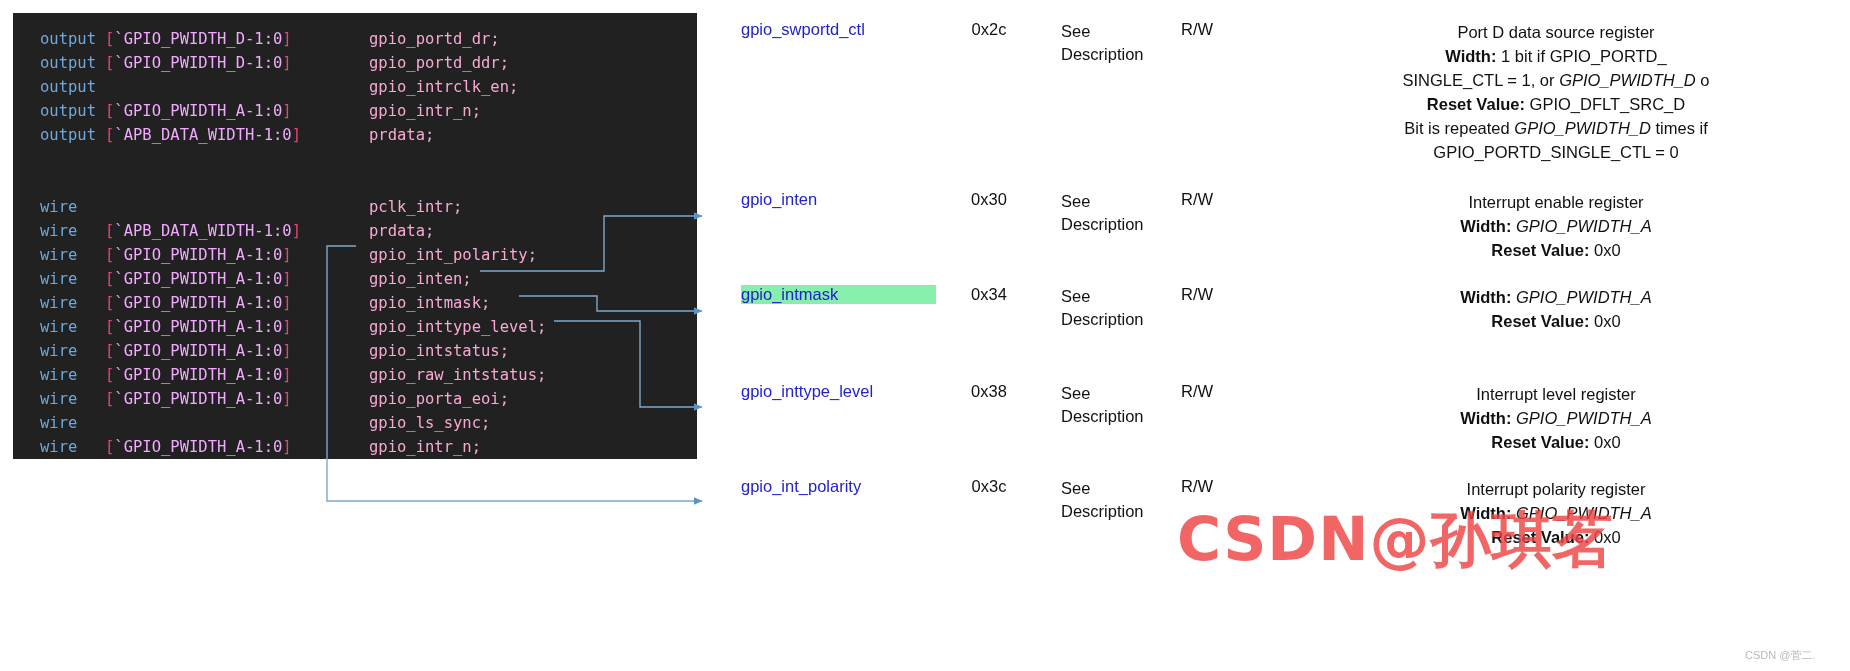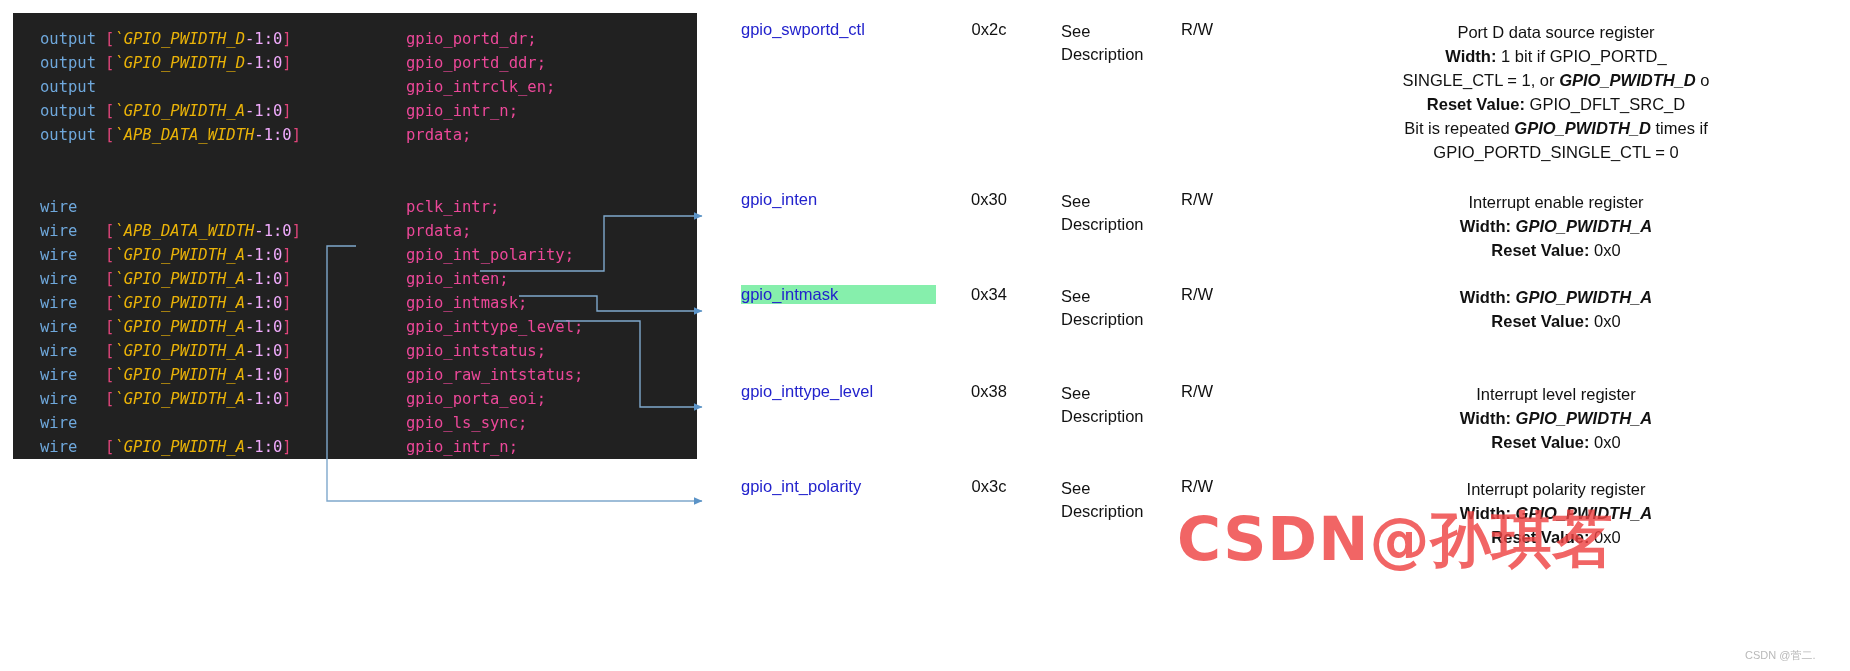--- a/index.html
+++ b/index.html
@@ -25,23 +25,23 @@
     left:0;top:14px;
     width:684px;
     font-family:"DejaVu Sans Mono","Liberation Mono",monospace;
     font-size:15.5px;
     line-height:24px;
     white-space:pre;
   }
   .cl{height:24px;display:block;position:relative;padding-left:25px;}
   .cl .kw{position:absolute;left:27px;color:#6fa8dc;}
   .cl .rng{position:absolute;left:92px;}
-  .cl .sig{position:absolute;left:356px;color:#ec4899;margin-left:37px;}
+  .cl .sig{position:absolute;left:356px;color:#f9a8d4;}
   .br{color:#e0457b;}
-  .mac{color:#eab308;font-style:italic;}
+  .mac{color:#f0abfc;}
   .num{color:#f0abfc;}
 
   
   .conn{position:absolute;left:0;top:0;width:1850px;height:671px;pointer-events:none;}
 
   
   .doc-table{
     position:absolute;
     left:713px;top:0;
     width:1137px;height:671px;
@@ -51,21 +51,21 @@
   }
   .row{position:absolute;left:0;width:1137px;}
   .c-name{position:absolute;left:0;width:195px;color:#2222cc;}
   .c-name.hl{background:#86efac;}
   .c-off{position:absolute;left:208px;width:80px;text-align:center;}
   .c-sz{position:absolute;left:320px;width:110px;line-height:23px;}
   .c-rw{position:absolute;left:440px;width:60px;}
   .c-desc{position:absolute;left:495px;width:640px;line-height:24px;text-align:center;}
   .c-desc .l{display:block;white-space:nowrap;}
   .c-desc b{font-weight:bold;}
-  .c-desc i{font-style:italic;font-weight:bold;}
+  .c-desc i{font-style:italic;font-weight:normal;}
 
   
   .wm-main{
     position:absolute;
     left:1177px;top:500px;
     font-size:60px;
     font-weight:bold;
     color:#ef4444;
     opacity:.82;
     white-space:nowrap;

